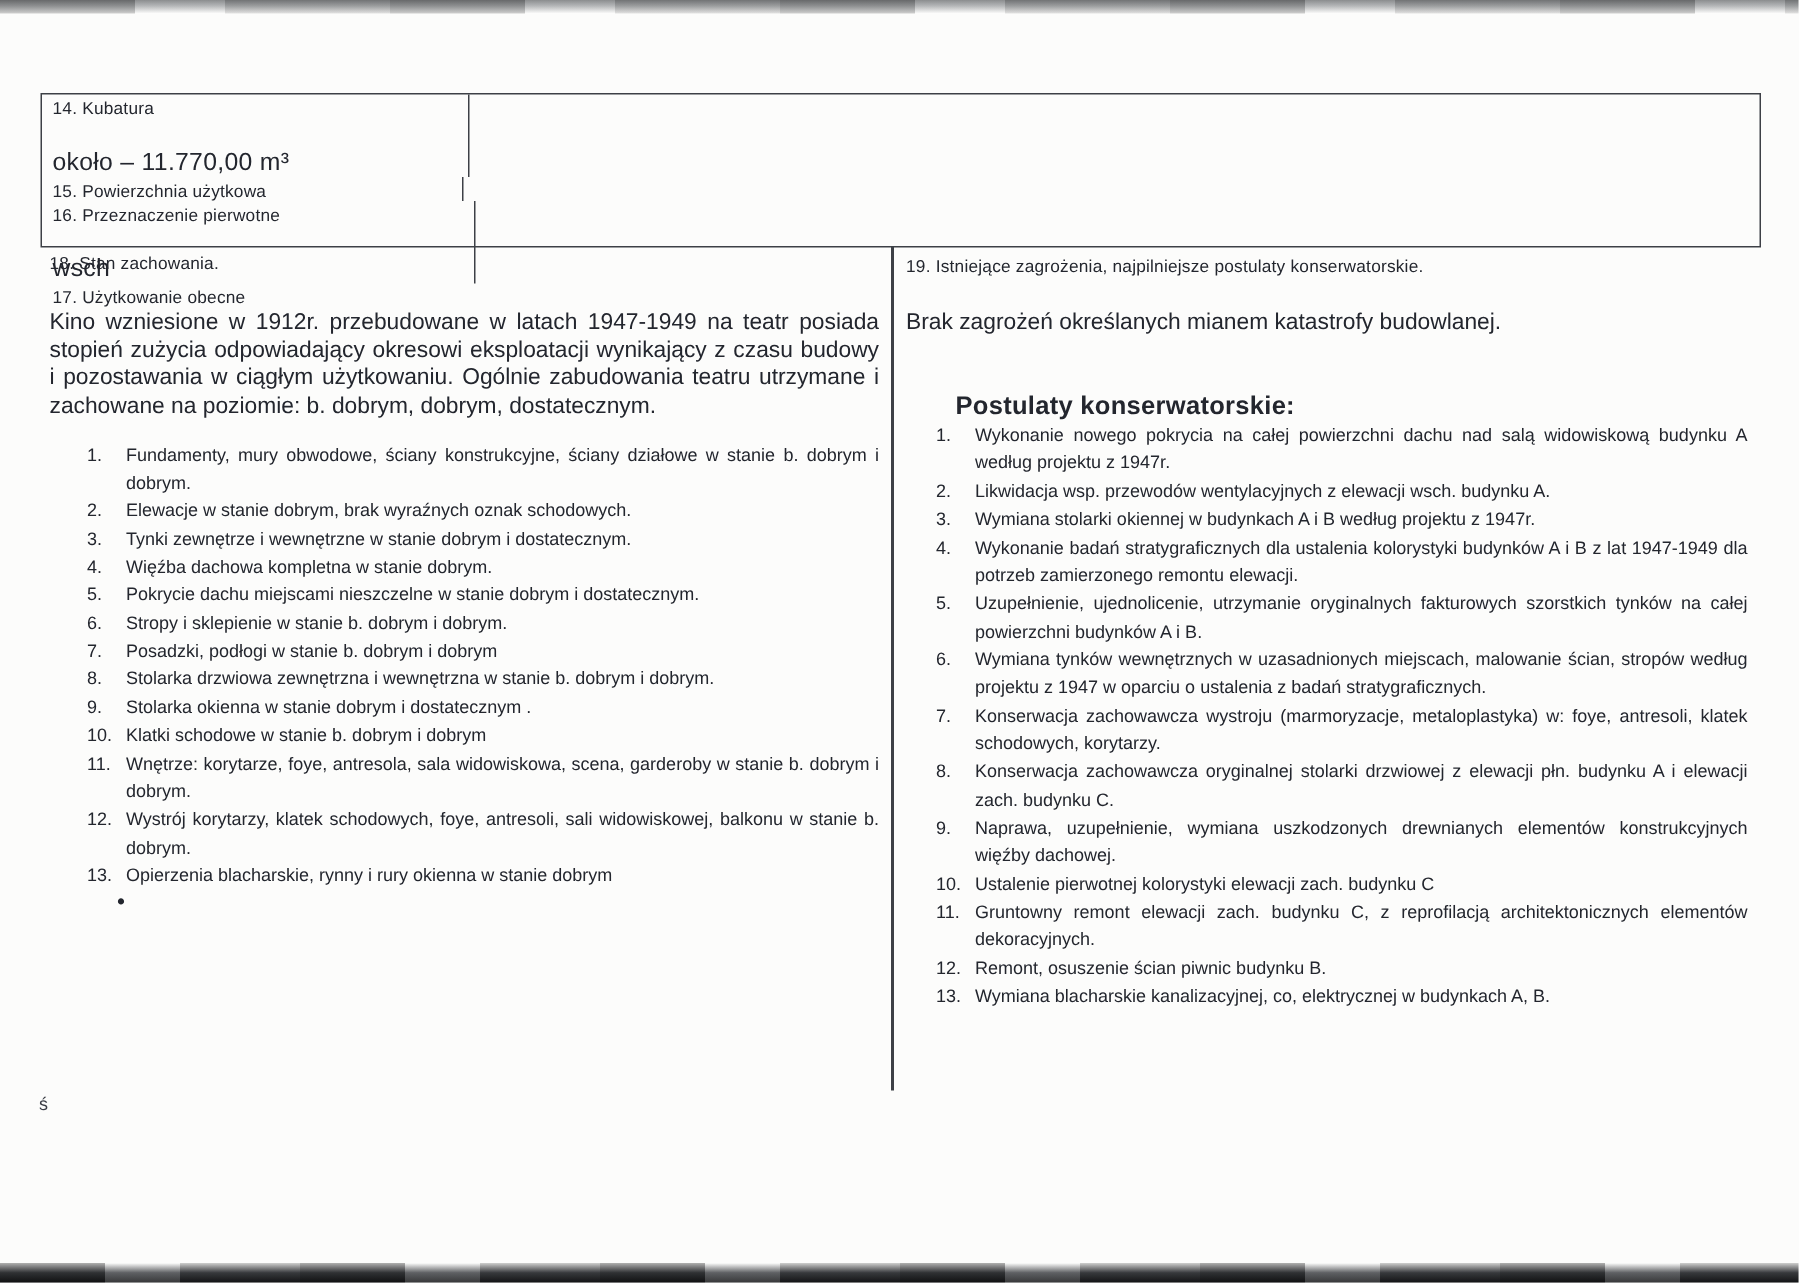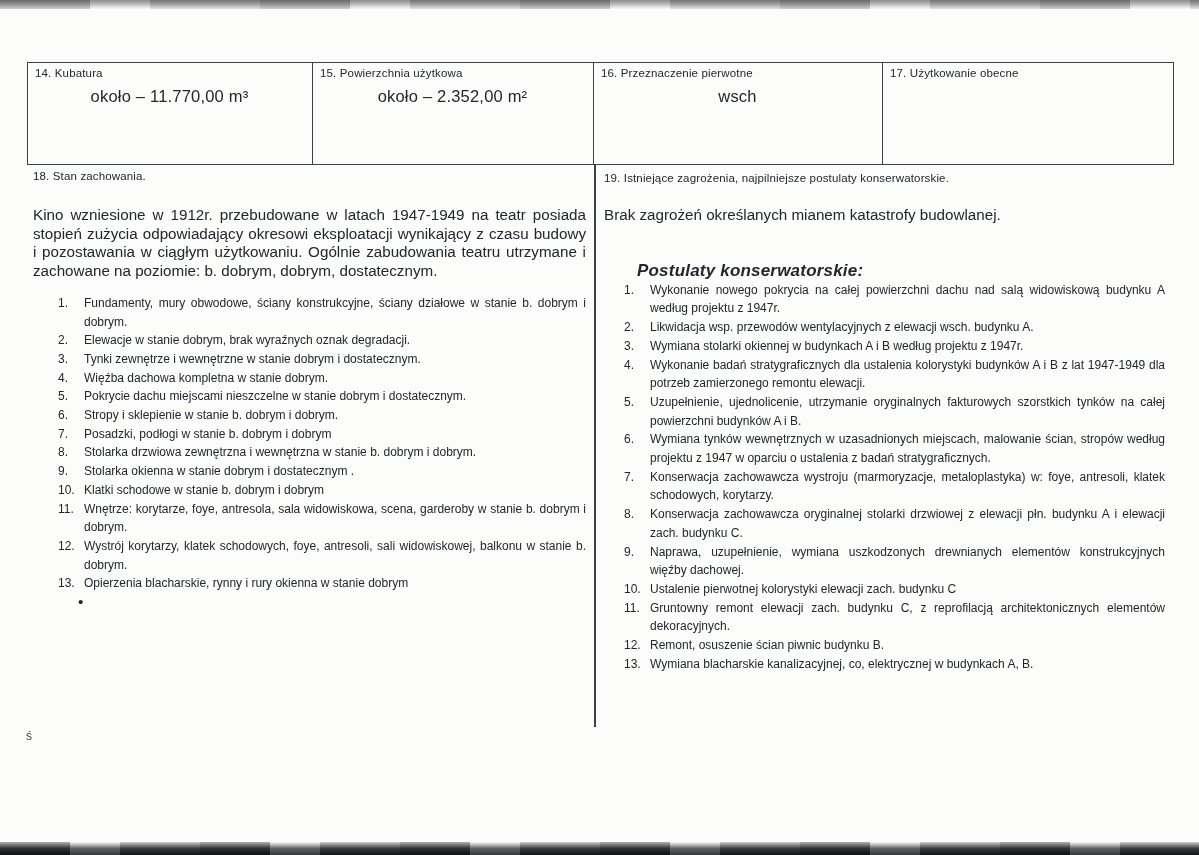--- a/index.html
+++ b/index.html
@@ -26,50 +26,51 @@
       linear-gradient(0deg, #17181a 0%, #44464a 50%, rgba(255,255,255,0) 100%);
   }
 
   
   .top-table {
     position: absolute; left: 27px; top: 62px;
     width: 1147px; height: 103px;
     display: flex;
     border: 1.7px solid #3d4046;
     background: transparent;
+    flex-direction: column;
   }
   .cell { border-right: 1.7px solid #3d4046; padding: 4px 8px 0 7px; }
   .cell:last-child { border-right: none; }
   .cell-14 { width: 285px; }
   .cell-15 { width: 281px; }
   .cell-16 { width: 289px; }
   .cell-17 { flex: 1; }
   .cell-label { font-size: 11.5px; letter-spacing: 0.15px; }
-  .cell-value { margin-top: 8px; text-align: center; font-size: 16.5px; letter-spacing: 0.2px; }
+  .cell-value { margin-top: 20px; text-align: left; font-size: 16.5px; letter-spacing: 0.2px; }
 
   
   .mid-divider {
     position: absolute; left: 594px; top: 163.5px;
     width: 1.7px; height: 563px;
     background: #3d4046;
   }
 
   .section-label { font-size: 11.5px; letter-spacing: 0.15px; }
 
   .col-left  { position: absolute; left: 33px;  top: 170px; width: 553px; }
   .col-right { position: absolute; left: 604px; top: 172px; width: 561px; }
 
   .body-text { font-size: 15.2px; line-height: 18.7px; }
 
   .col-left .intro { margin-top: 24px; text-align: justify; }
   .col-right .intro { margin-top: 22px; }
 
   .postulaty-heading {
     margin-top: 36px; margin-left: 33px;
-    font-size: 17px; font-weight: bold; font-style: italic;
+    font-size: 17px; font-weight: bold; 
     letter-spacing: 0.2px;
   }
 
   ol[data-bind-list] { list-style: none; counter-reset: item; }
   .list-left  { margin-top: 13px; margin-left: 25px; }
   .list-right { margin-left: 20px; }
   ol[data-bind-list] > li {
     counter-increment: item;
     position: relative;
     padding-left: 26px;
@@ -93,39 +94,38 @@
 
 <div class="edge-top"></div>
 
 <div class="top-table">
   <div class="cell cell-14">
     <div class="cell-label" data-bind="document.top_fields.0.label">14. Kubatura</div>
     <div class="cell-value" data-bind="document.top_fields.0.value">około – 11.770,00 m³</div>
   </div>
   <div class="cell cell-15">
     <div class="cell-label" data-bind="document.top_fields.1.label">15. Powierzchnia użytkowa</div>
-    <div class="cell-value" data-bind="document.top_fields.1.value">około – 2.352,00 m²</div>
   </div>
   <div class="cell cell-16">
     <div class="cell-label" data-bind="document.top_fields.2.label">16. Przeznaczenie pierwotne</div>
     <div class="cell-value" data-bind="document.top_fields.2.value">wsch</div>
   </div>
   <div class="cell cell-17">
     <div class="cell-label" data-bind="document.top_fields.3.label">17. Użytkowanie obecne</div>
   </div>
 </div>
 
 <div class="mid-divider"></div>
 
 <div class="col-left">
   <div class="section-label" data-bind="document.section_18.label">18. Stan zachowania.</div>
   <p class="intro body-text" data-bind="document.section_18.intro">Kino wzniesione w 1912r. przebudowane w latach 1947-1949 na teatr posiada stopień zużycia odpowiadający okresowi eksploatacji wynikający z czasu budowy i pozostawania w ciągłym użytkowaniu. Ogólnie zabudowania teatru utrzymane i zachowane na poziomie: b. dobrym, dobrym, dostatecznym.</p>
   <ol class="list-left" data-bind-list="document.section_18.items">
       <li>Fundamenty, mury obwodowe, ściany konstrukcyjne, ściany działowe w stanie b. dobrym i dobrym.</li>
-      <li>Elewacje w stanie dobrym, brak wyraźnych oznak degradacji.</li>
+      <li>Elewacje w stanie dobrym, brak wyraźnych oznak schodowych.</li>
       <li>Tynki zewnętrze i wewnętrzne w stanie dobrym i dostatecznym.</li>
       <li>Więźba dachowa kompletna w stanie dobrym.</li>
       <li>Pokrycie dachu miejscami nieszczelne w stanie dobrym i dostatecznym.</li>
       <li>Stropy i sklepienie w stanie b. dobrym i dobrym.</li>
       <li>Posadzki, podłogi w stanie b. dobrym i dobrym</li>
       <li>Stolarka drzwiowa zewnętrzna i wewnętrzna w stanie b. dobrym i dobrym.</li>
       <li>Stolarka okienna w stanie dobrym i dostatecznym .</li>
       <li>Klatki schodowe w stanie b. dobrym i dobrym</li>
       <li>Wnętrze: korytarze, foye, antresola, sala widowiskowa, scena, garderoby w stanie b. dobrym i dobrym.</li>
       <li>Wystrój korytarzy, klatek schodowych, foye, antresoli, sali widowiskowej, balkonu w stanie b. dobrym.</li>

